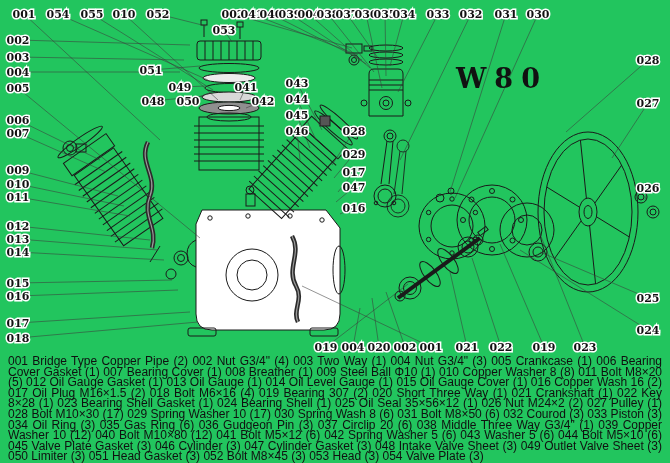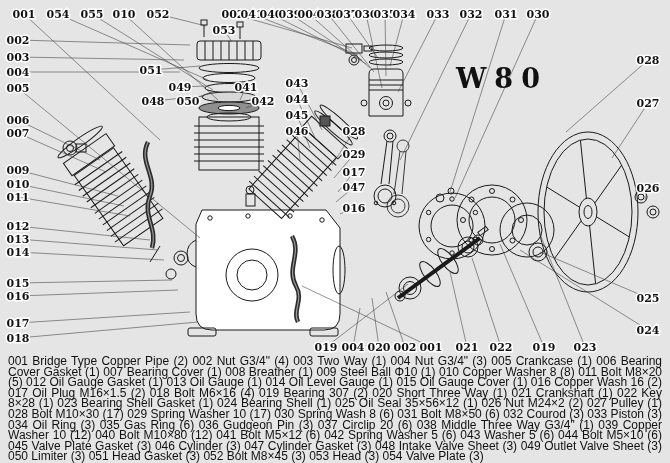--- a/index.html
+++ b/index.html
@@ -1,16 +1,16 @@
 <!DOCTYPE html>
 <html><head>
 <meta charset="utf-8">
 <style>
   html,body{margin:0;padding:0;background:#fff;}
-  .page{position:relative;width:670px;height:463px;background:#e5e5e5;overflow:hidden;
+  .page{position:relative;width:670px;height:463px;background:#22c55e;overflow:hidden;
         font-family:"DejaVu Serif",serif;}
   svg{position:absolute;left:0;top:0;}
   .callout{font-family:"DejaVu Serif",serif;font-size:11px;font-weight:bold;fill:#111;
            text-anchor:middle;paint-order:stroke;stroke:#fff;stroke-width:3px;}
   .leader{stroke:#3a3a3a;stroke-width:0.55;}
   .model{font-family:"DejaVu Serif",serif;font-size:27px;font-weight:bold;fill:#111;
          text-anchor:middle;letter-spacing:8px;}
   .parts-list{position:absolute;left:8px;right:8px;top:356px;
               font-family:Liberation Sans, sans-serif;font-size:12px;line-height:10.6px;
               color:#101010;text-align:justify;}

